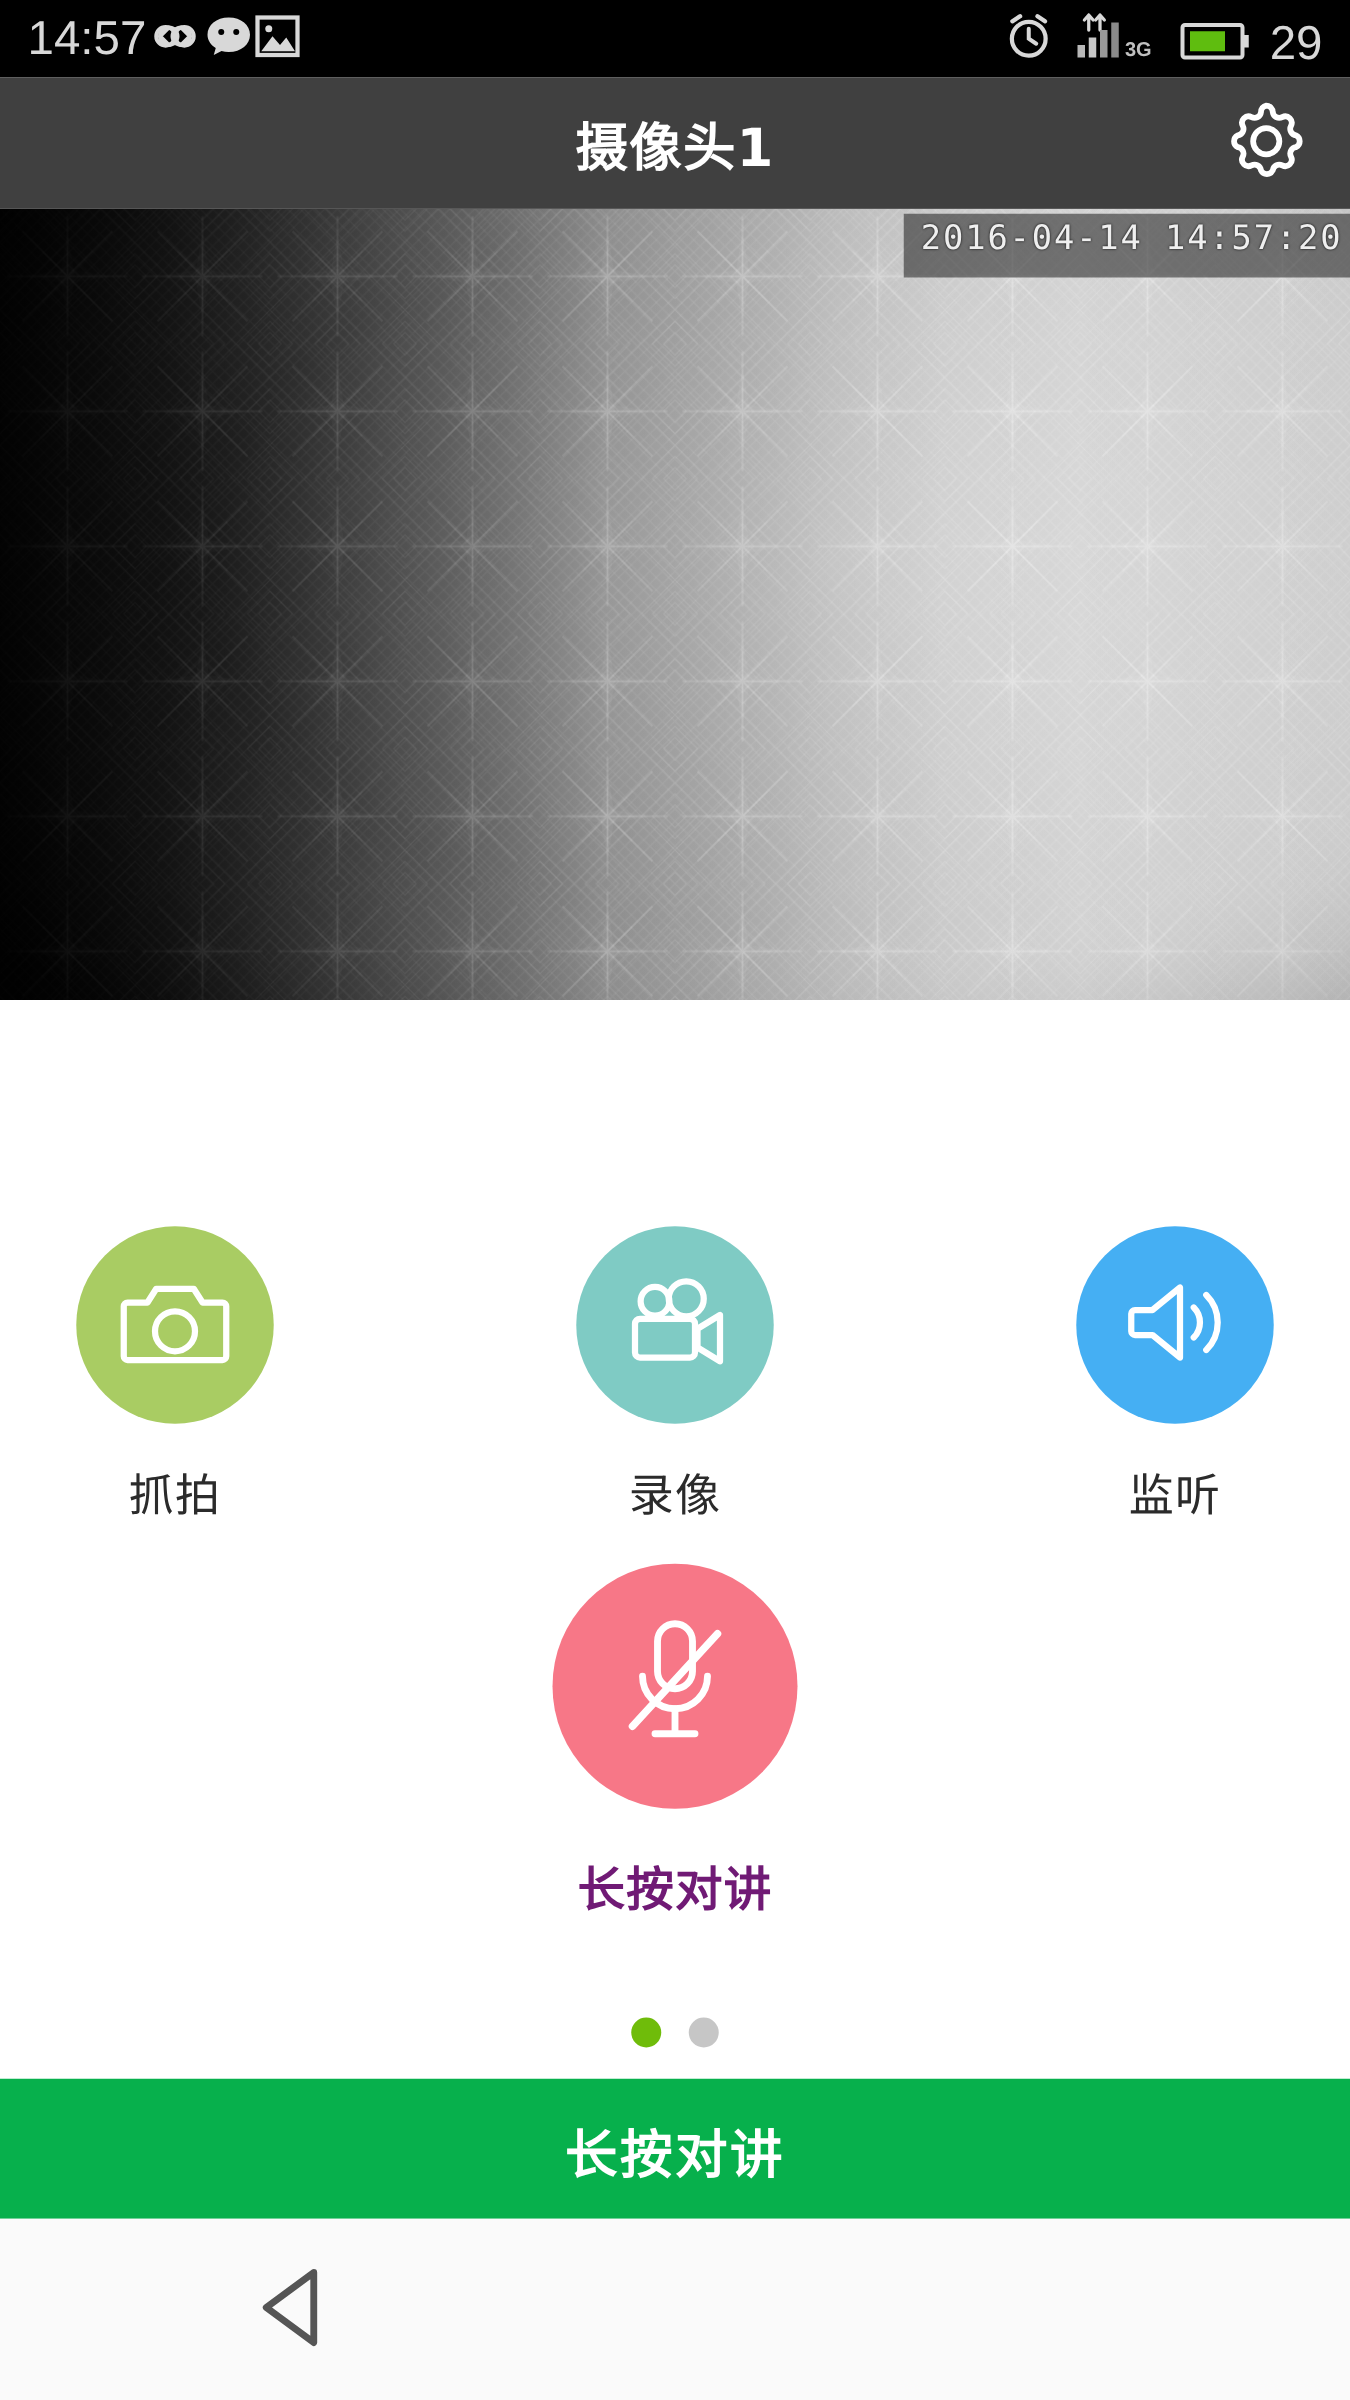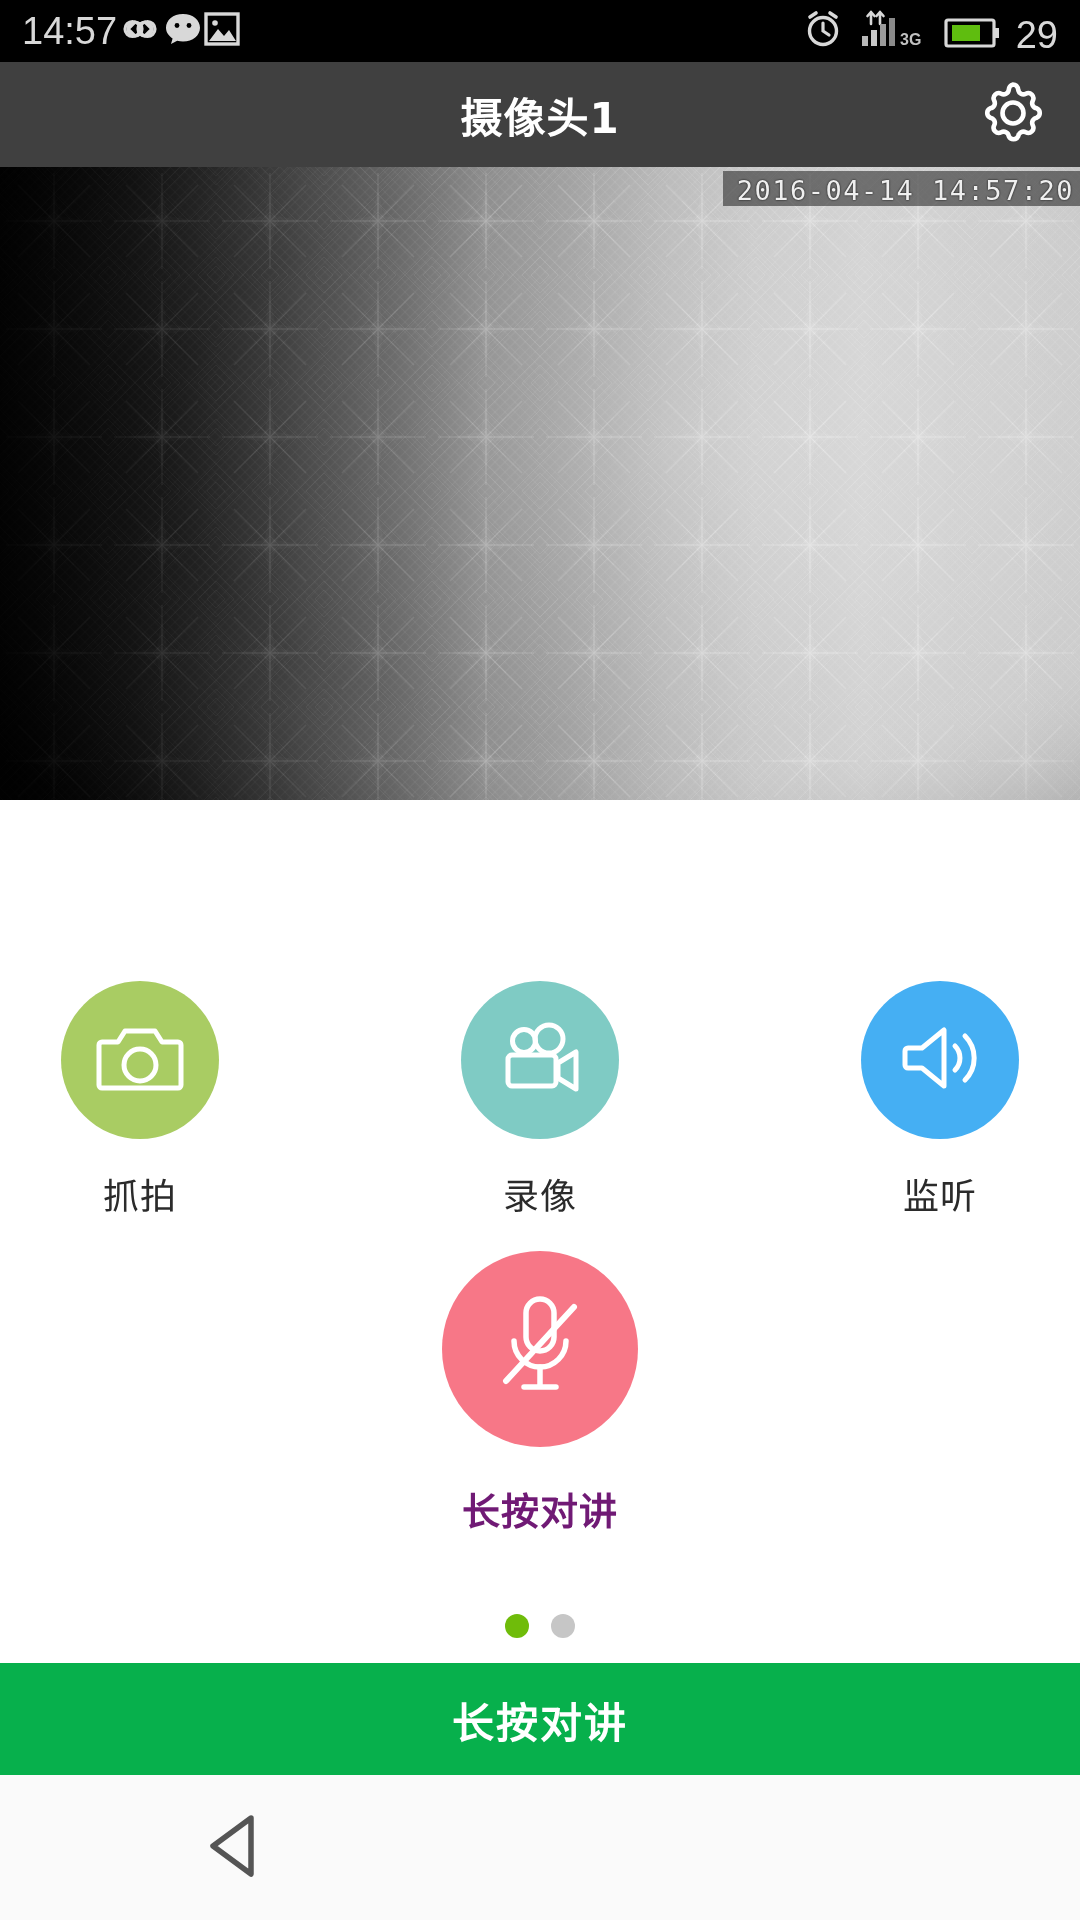--- a/index.html
+++ b/index.html
@@ -96,21 +96,21 @@
   .video-canvas {
     position: absolute;
     inset: 0;
     width: 100%;
     height: 100%;
   }
   .video-timestamp {
     position: absolute;
     top: 4px;
     right: 0;
-    padding: 4px 6px 0 14px;
+    padding: 4px 6px 16px 14px;
     background: rgba(30,30,30,0.55);
     color: #efefef;
     font-family: "DejaVu Sans Mono", "Liberation Mono", monospace;
     font-size: 27px;
     letter-spacing: 1.5px;
     white-space: nowrap;
     text-shadow: 0 0 2px #000;
   }
 
   

